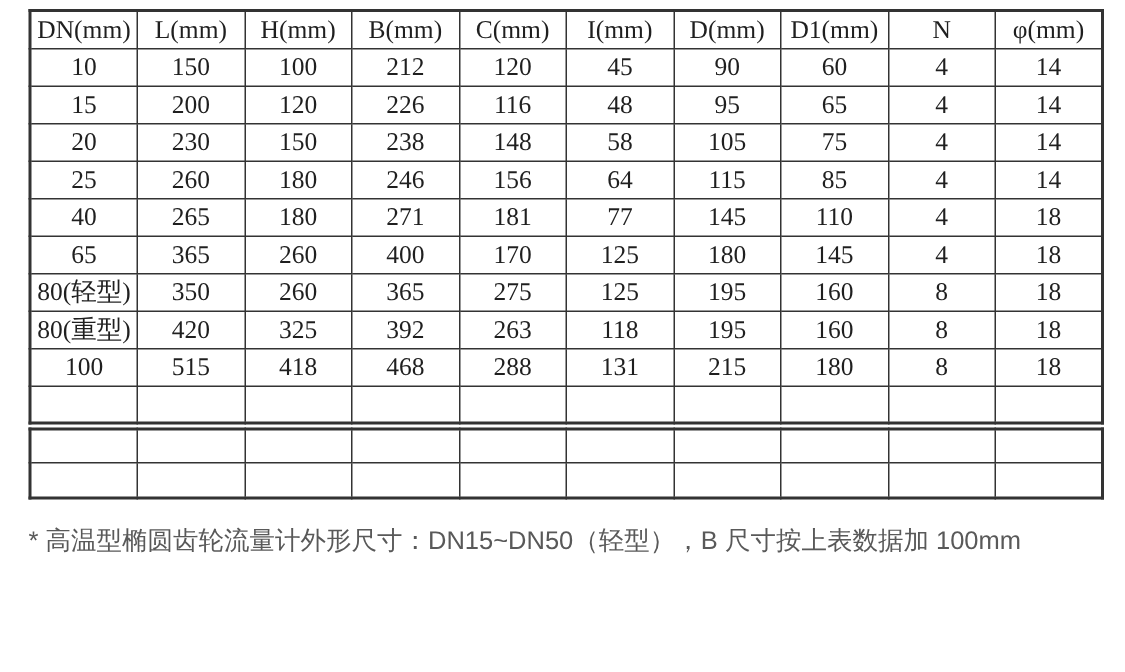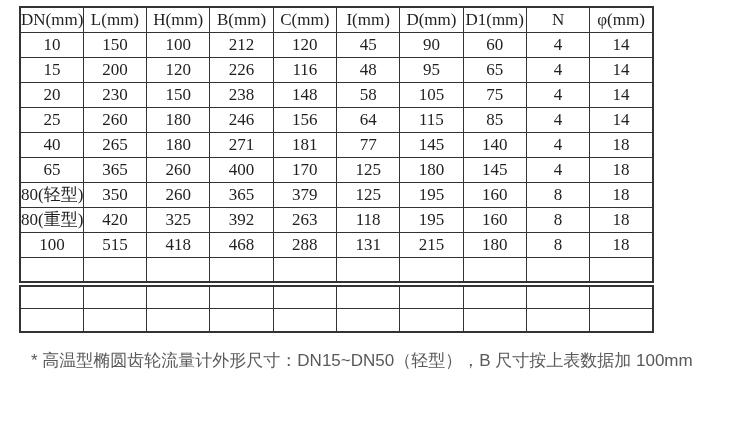--- a/index.html
+++ b/index.html
@@ -14,21 +14,21 @@
     width: 750px;
     height: 448px;
     background: var(--bg);
     padding: 6px 13px 0 19px;
     overflow: hidden;
     font-family: "Liberation Serif", serif;
   }
   table {
     border-collapse: collapse;
     table-layout: fixed;
-    width: 635px;
+    width: 717px;
     background: var(--bg);
   }
   table.main, table.extra {
     border: 2px solid var(--border);
   }
   th, td {
     border: 1px solid var(--border);
     text-align: center;
     vertical-align: middle;
     padding: 0;
@@ -44,21 +44,21 @@
   table.extra { margin-top: 2px; }
   table.extra td { height: 23px; }
   .u { }
   .note {
     margin-top: 14px;
     font-family: "Liberation Sans", sans-serif;
     color: var(--note);
     font-size: 17px;
     line-height: 27px;
   }
-  .note p { margin: 12px; }
+  .note p { margin: 0; }
 </style>
 </head>
 <body>
 
 <div class="page">
 
   <table class="main">
     <thead>
       <tr id="header-row">
           <th>DN(mm)</th>
@@ -123,42 +123,42 @@
           <td>14</td>
         </tr>
         <tr>
           <td>40</td>
           <td>265</td>
           <td>180</td>
           <td>271</td>
           <td>181</td>
           <td>77</td>
           <td>145</td>
-          <td>140</td>
+          <td>110</td>
           <td>4</td>
           <td>18</td>
         </tr>
         <tr>
           <td>65</td>
           <td>365</td>
           <td>260</td>
           <td>400</td>
           <td>170</td>
           <td>125</td>
           <td>180</td>
           <td>145</td>
           <td>4</td>
           <td>18</td>
         </tr>
         <tr>
           <td><span>80(</span><span>轻型</span><span>)</span></td>
           <td>350</td>
           <td>260</td>
           <td>365</td>
-          <td>379</td>
+          <td>275</td>
           <td>125</td>
           <td>195</td>
           <td>160</td>
           <td>8</td>
           <td>18</td>
         </tr>
         <tr>
           <td><span>80(</span><span class="u">重型</span><span>)</span></td>
           <td>420</td>
           <td>325</td>

